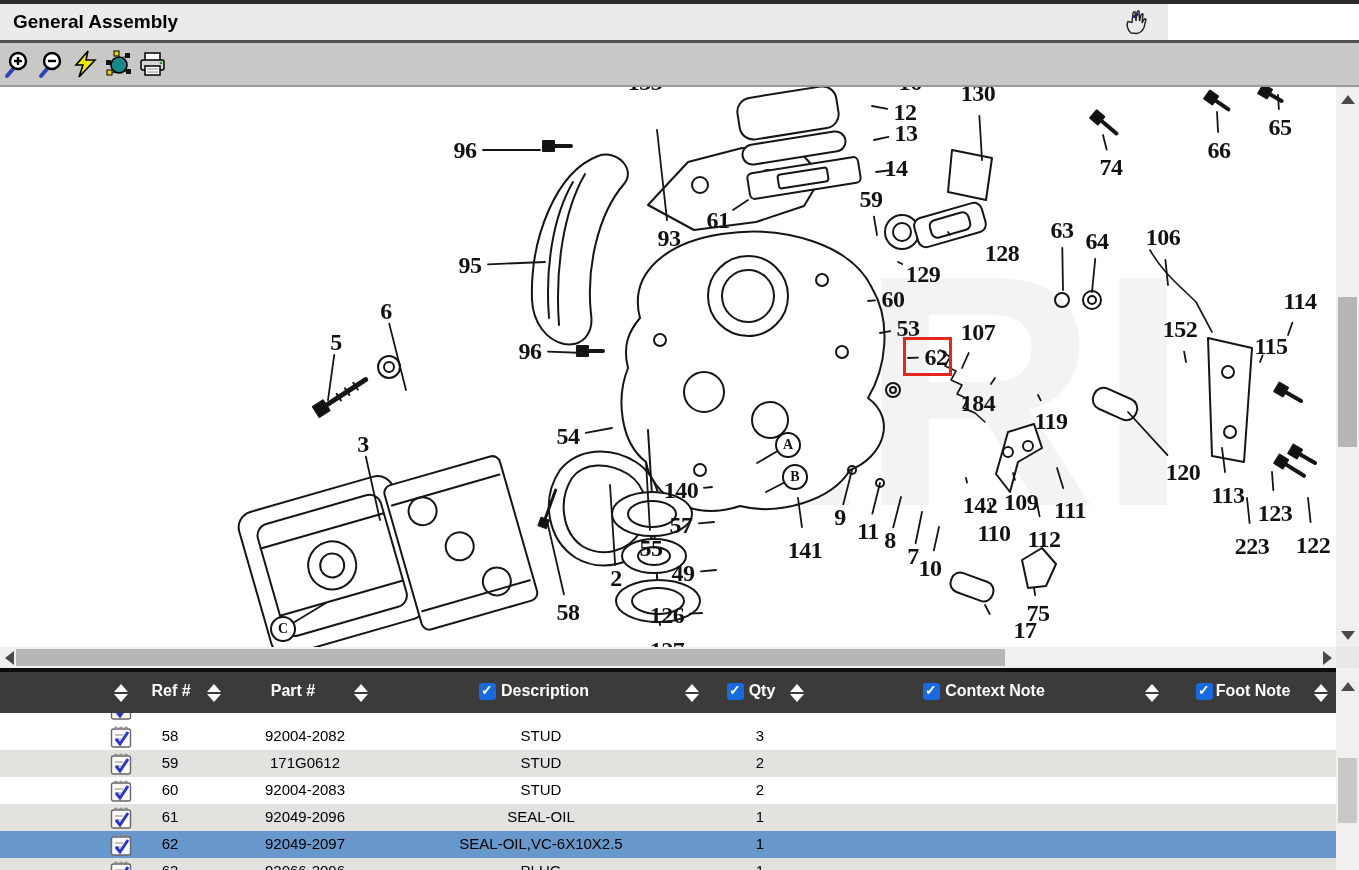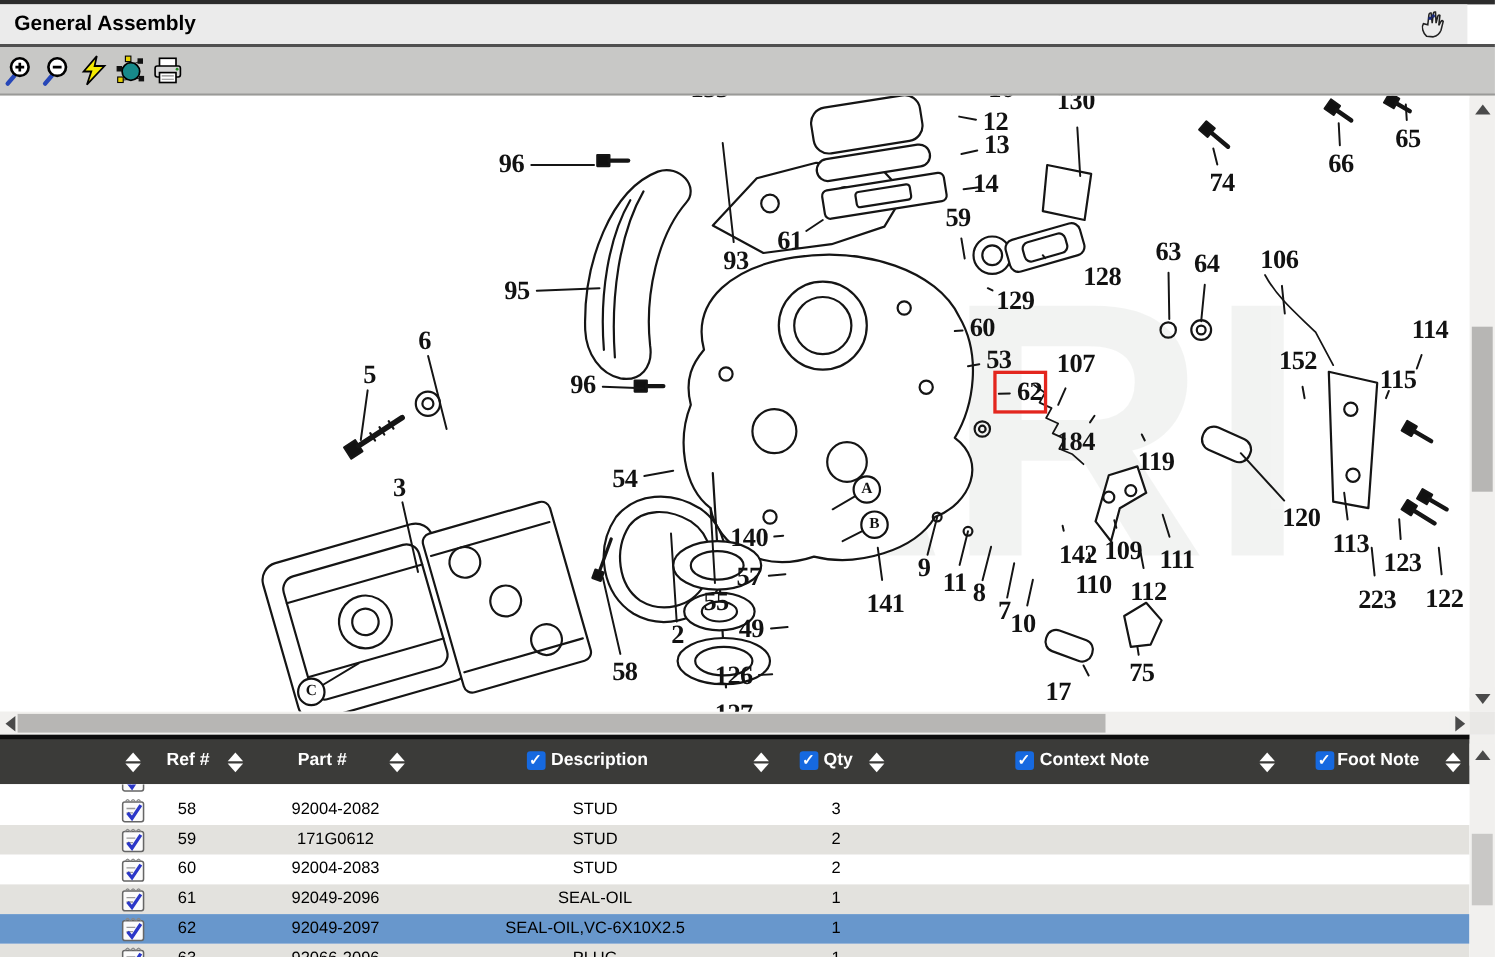--- a/index.html
+++ b/index.html
@@ -1,20 +1,20 @@
 <!DOCTYPE html>
 <html><head>
 <meta charset="utf-8">
 <style>
   html,body{margin:0;padding:0;background:#fff;}
   body{width:1359px;height:870px;position:relative;overflow:hidden;
        font-family:"Liberation Sans",sans-serif;-webkit-font-smoothing:antialiased;}
   
   #topstrip{position:absolute;left:0;top:0;width:1359px;height:4px;background:#2c2c2c;}
-  #titlebar{position:absolute;left:0;top:4px;width:1334px;height:36px;background:#ebebeb;}
+  #titlebar{position:absolute;left:0;top:4px;width:1168px;height:36px;background:#ebebeb;}
   #page-title{position:absolute;left:13px;top:0;line-height:36px;font-size:19px;font-weight:bold;color:#000;}
   #hand-btn{position:absolute;right:18px;top:4px;width:28px;height:28px;cursor:pointer;}
   #titleline{position:absolute;left:0;top:40px;width:1359px;height:3px;background:#4f4f4f;}
   #toolbar{position:absolute;left:0;top:43px;width:1359px;height:42px;background:#c8c8c6;border-bottom:2px solid #9a9a98;}
   .tbtn{position:absolute;top:6px;width:30px;height:30px;cursor:pointer;}
   
   #diagram{position:absolute;left:0;top:87px;width:1336px;height:560px;background:#fff;overflow:hidden;}
   #sketch{position:absolute;left:0;top:0;}
   .part-label{position:absolute;transform:translate(-50%,-50%);
       font-family:"Liberation Serif",serif;font-weight:700;font-size:24px;color:#121212;
@@ -344,21 +344,21 @@
       <span class="part-label" style="left: 1021px; top: 415px;">109</span>
       <span class="part-label" style="left: 1070px; top: 423px;">111</span>
       <span class="part-label" style="left: 994px; top: 446px;">110</span>
       <span class="part-label" style="left: 1044px; top: 452px;">112</span>
       <span class="part-label" style="left: 1183px; top: 385px;">120</span>
       <span class="part-label" style="left: 1228px; top: 408px;">113</span>
       <span class="part-label" style="left: 1275px; top: 426px;">123</span>
       <span class="part-label" style="left: 1252px; top: 459px;">223</span>
       <span class="part-label" style="left: 1313px; top: 458px;">122</span>
       <span class="part-label" style="left: 1038px; top: 526px;">75</span>
-      <span class="part-label" style="left: 962px; top: 543px;">17</span>
+      <span class="part-label" style="left: 1025px; top: 543px;">17</span>
       <span class="part-label" style="left: 681px; top: 403px;">140</span>
       <span class="part-label" style="left: 681px; top: 438px;">57</span>
       <span class="part-label" style="left: 651px; top: 461px;">55</span>
       <span class="part-label" style="left: 805px; top: 463px;">141</span>
       <span class="part-label" style="left: 683px; top: 486px;">49</span>
       <span class="part-label" style="left: 616px; top: 491px;">2</span>
       <span class="part-label" style="left: 667px; top: 528px;">126</span>
       <span class="part-label" style="left: 568px; top: 525px;">58</span>
       <span class="part-label" style="left: 840px; top: 430px;">9</span>
       <span class="part-label" style="left: 868px; top: 444px;">11</span>

